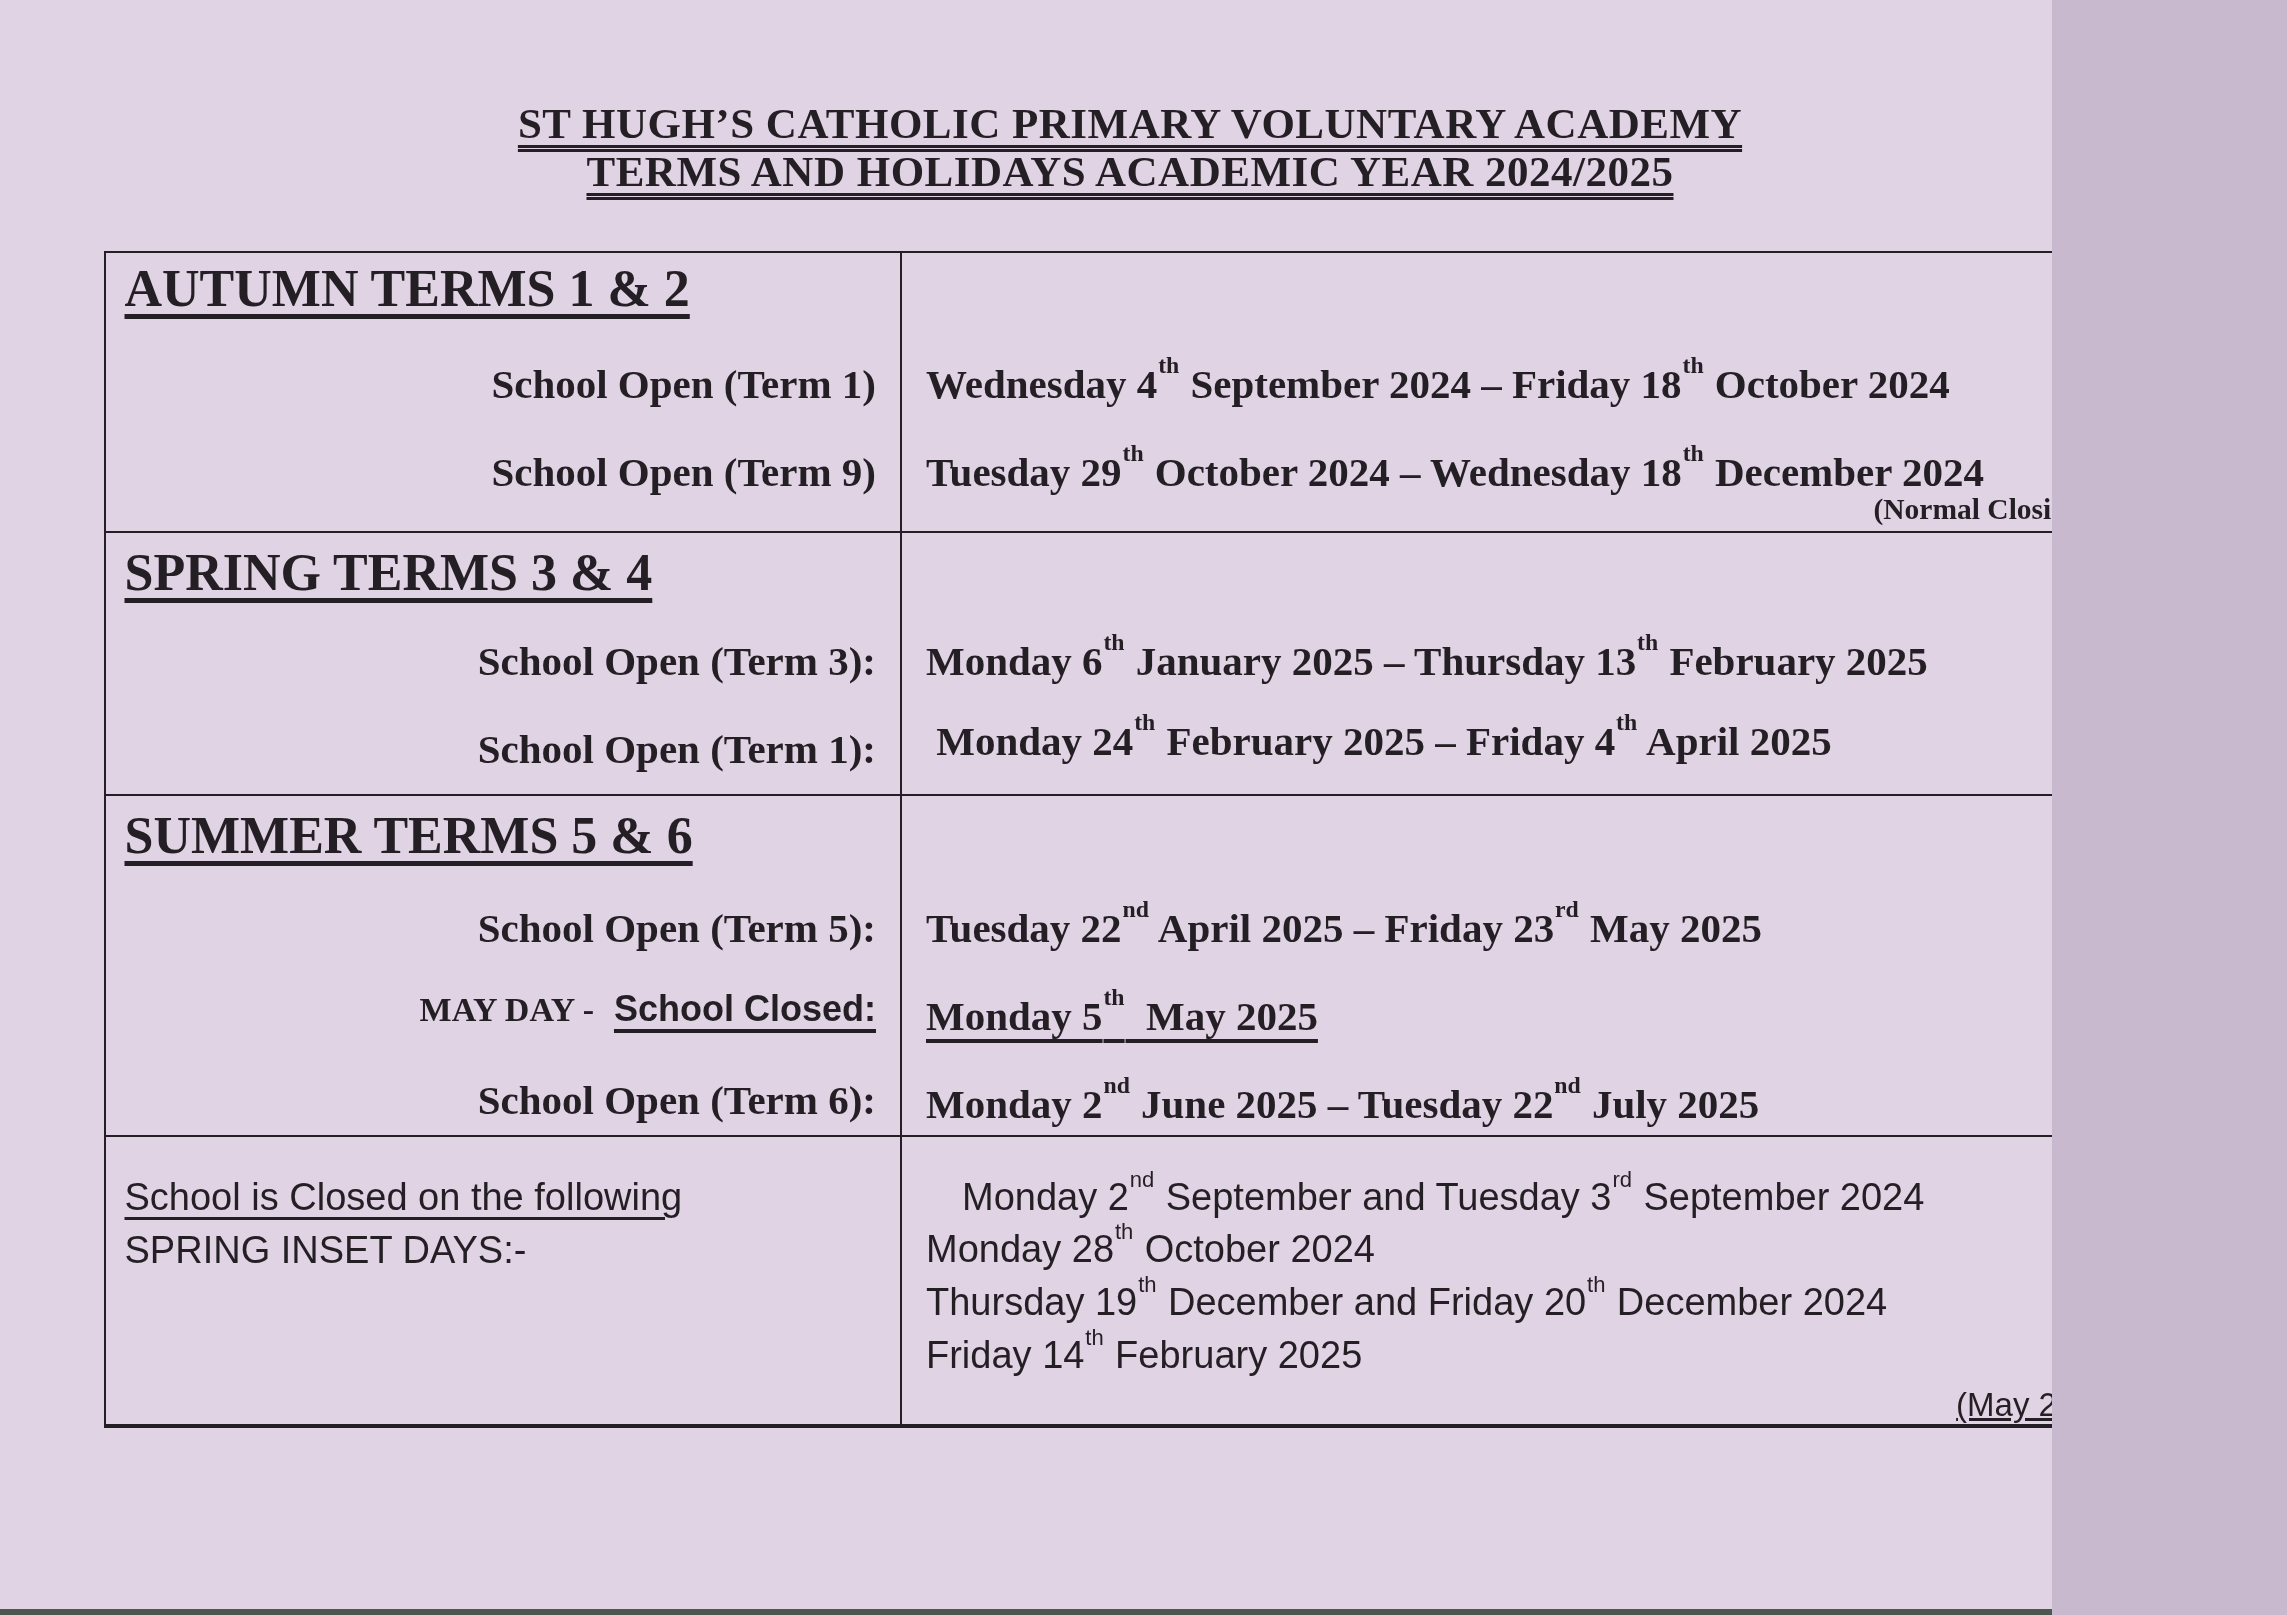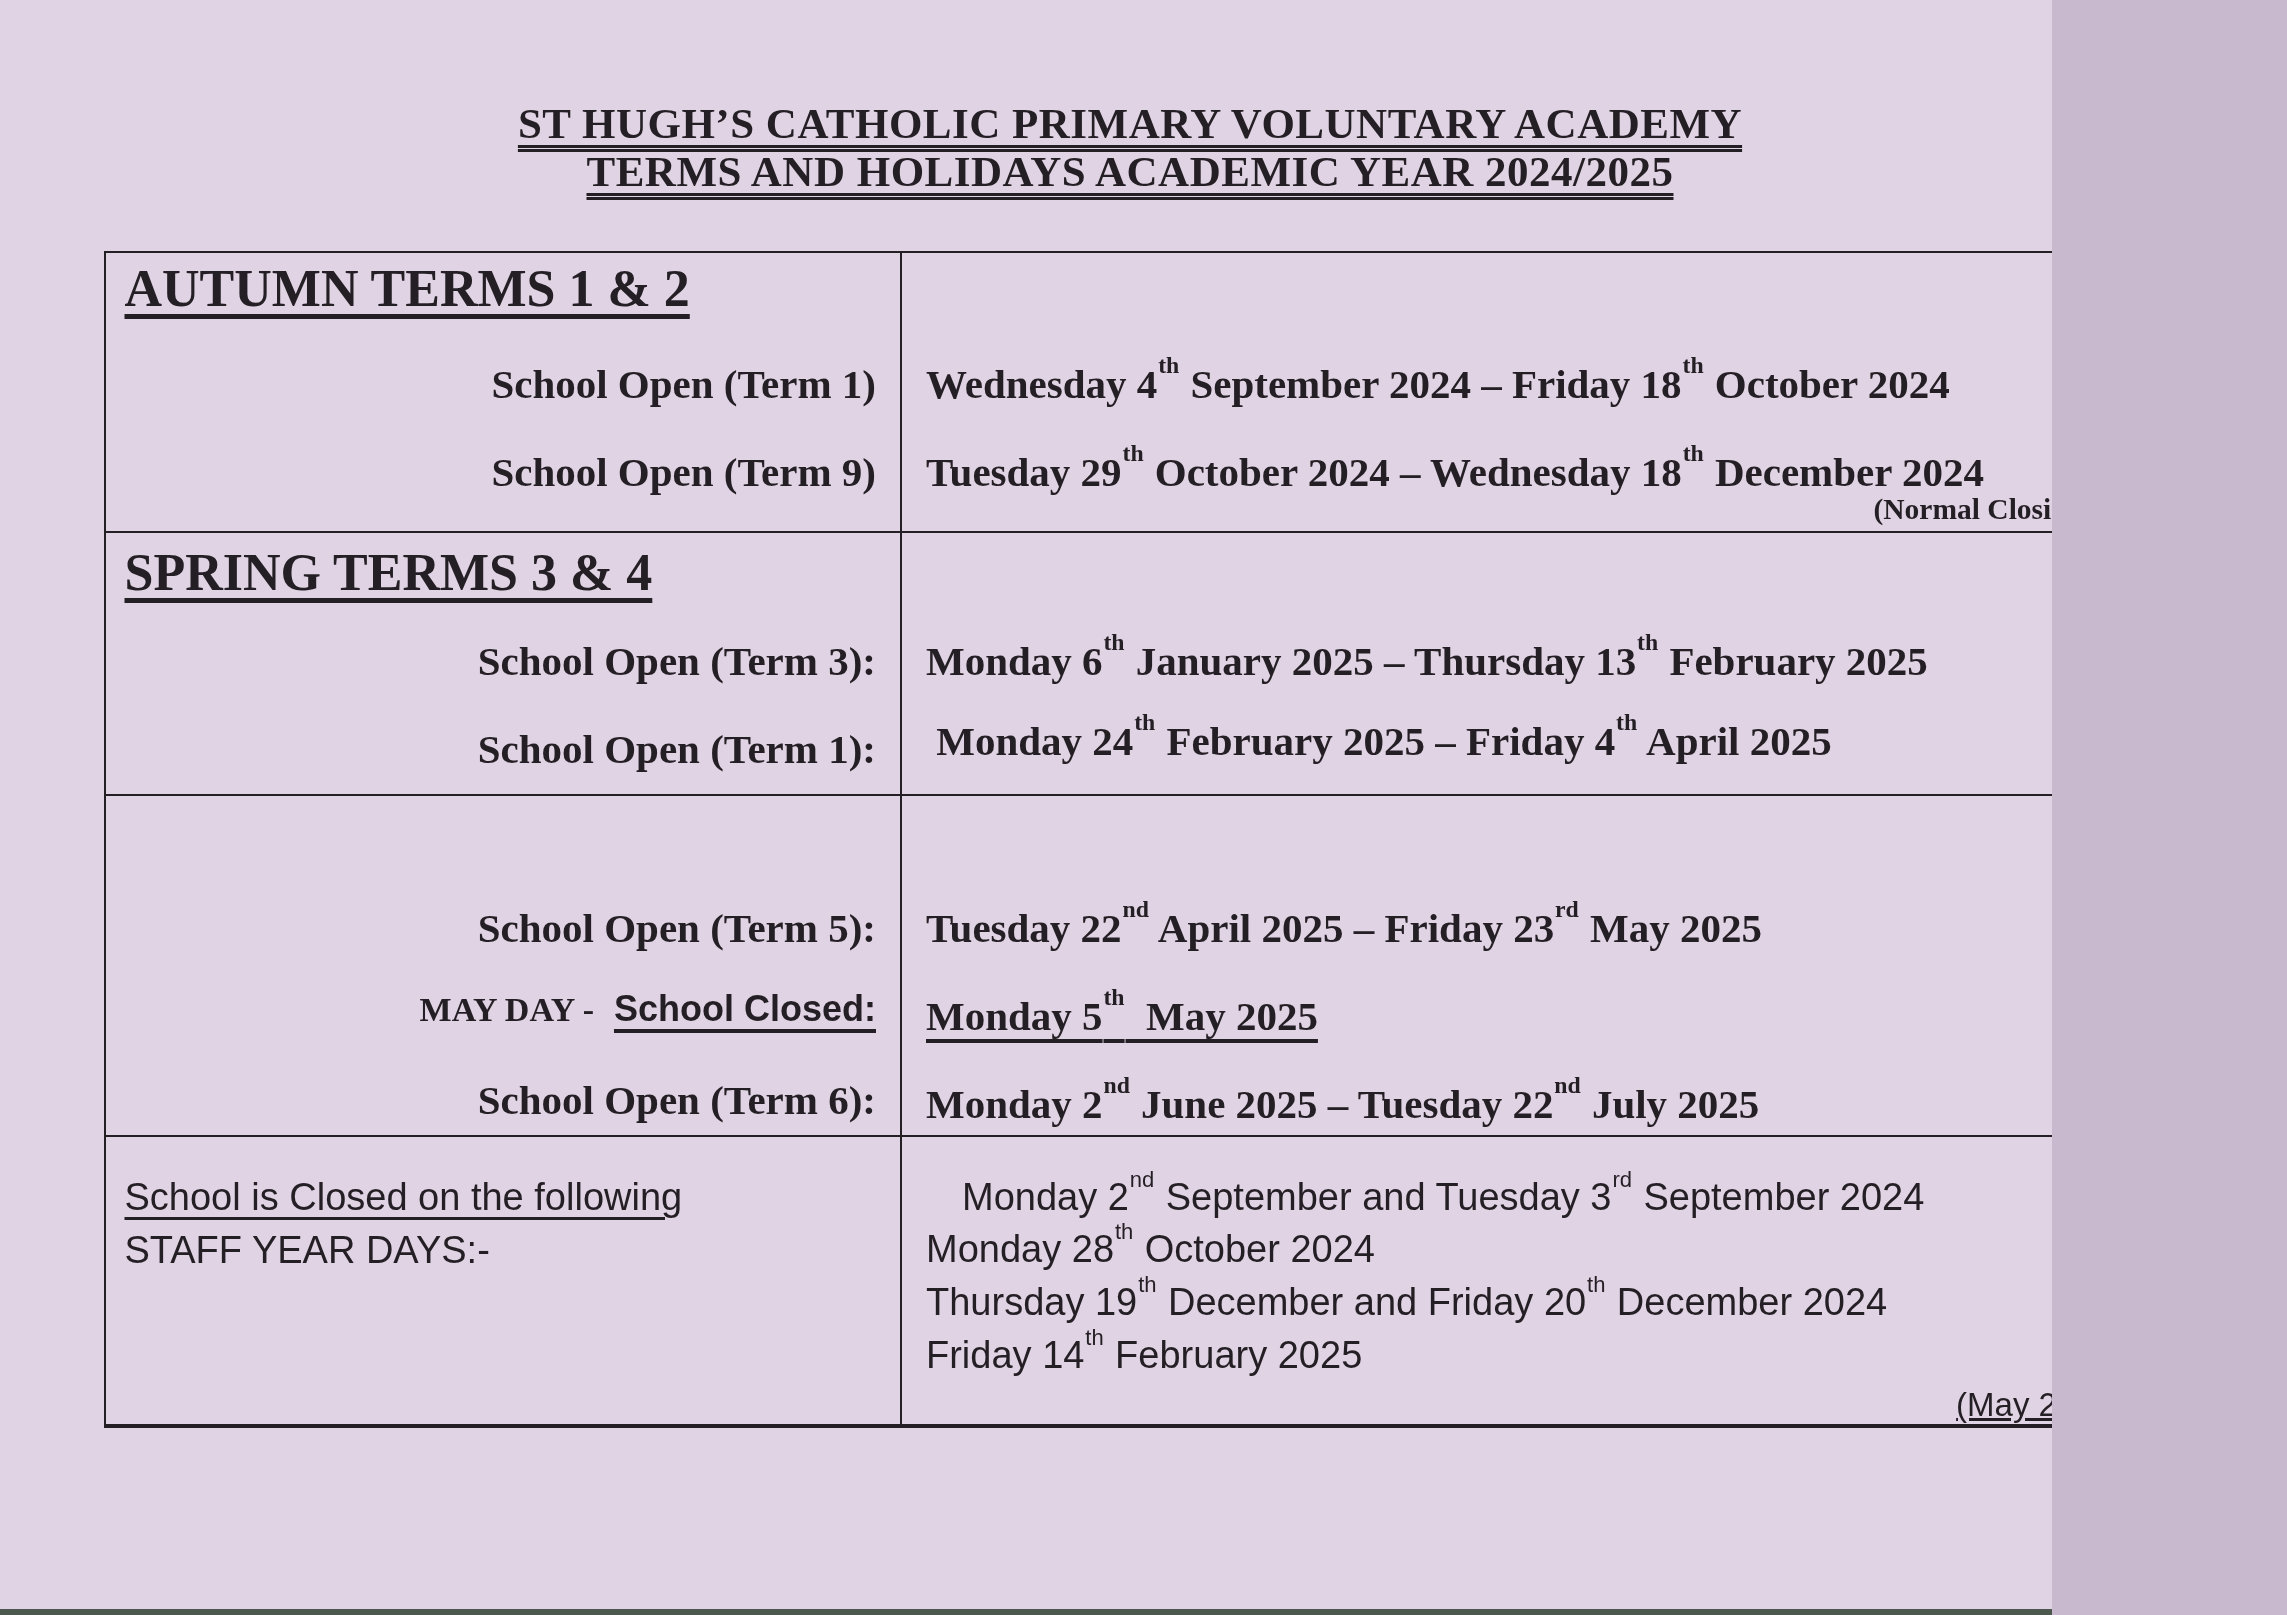--- a/index.html
+++ b/index.html
@@ -152,35 +152,36 @@
       <div class="sec-heading abs" style="left:18.5px; top:10px;">SPRING TERMS 3 &amp; 4</div>
       <div class="label abs" style="right:24px; top:104px;">School Open (Term 3):</div>
       <div class="label abs" style="right:24px; top:192px;">School Open (Term 1):</div>
     </div>
     <div class="cell rb">
       <div class="date abs" style="left:24px; top:104px;">Monday 6<sup>th</sup> January 2025 – Thursday 13<sup>th</sup> February 2025</div>
       <div class="date abs" style="left:24px; top:184px;">&nbsp;Monday 24<sup>th</sup> February 2025 – Friday 4<sup>th</sup> April 2025</div>
     </div>
 
     <div class="cell left rb">
+      <div class="sec-heading abs" style="left:18.5px; top:10px;">SUMMER TERMS 5 &amp; 6</div>
       <div class="label abs" style="right:24px; top:108px;">School Open (Term 5):</div>
       <div class="abs" style="right:24px; top:192px;">
         <span class="mayday-prefix">MAY DAY -</span><span class="mayday-main">School Closed:</span>
       </div>
       <div class="label abs" style="right:24px; top:280px;">School Open (Term 6):</div>
     </div>
     <div class="cell rb">
       <div class="date abs" style="left:24px; top:108px;">Tuesday 22<sup>nd</sup> April 2025 – Friday 23<sup>rd</sup> May 2025</div>
       <div class="date u-date abs" style="left:24px; top:196px;">Monday 5<sup>th</sup> &nbsp;May 2025</div>
       <div class="date abs" style="left:24px; top:284px;">Monday 2<sup>nd</sup> June 2025 – Tuesday 22<sup>nd</sup> July 2025</div>
     </div>
 
     <div class="cell left">
       <div class="sans-line sans-underline abs" style="left:18.5px; top:39px;">School is Closed on the following</div>
-      <div class="sans-line abs" style="left:18.5px; top:92px;">STAFF YEAR DAYS:-</div>
+      <div class="sans-line abs" style="left:18.5px; top:92px;">SPRING INSET DAYS:-</div>
     </div>
     <div class="cell">
       <div class="sans-line abs" style="left:24px; top:39px;margin-left:36px;">Monday 2<sup>nd</sup> September and Tuesday 3<sup>rd</sup> September 2024</div>
       <div class="sans-line abs" style="left:24px; top:91px;">Monday 28<sup>th</sup> October 2024</div>
       <div class="sans-line abs" style="left:24px; top:144px;">Thursday 19<sup>th</sup> December and Friday 20<sup>th</sup> December 2024</div>
       <div class="sans-line abs" style="left:24px; top:197px;">Friday 14<sup>th</sup> February 2025</div>
       <div class="sans-note abs" style="right:57px; top:249px;text-decoration:underline;">(May 2024)</div>
     </div>
 
   </div>

